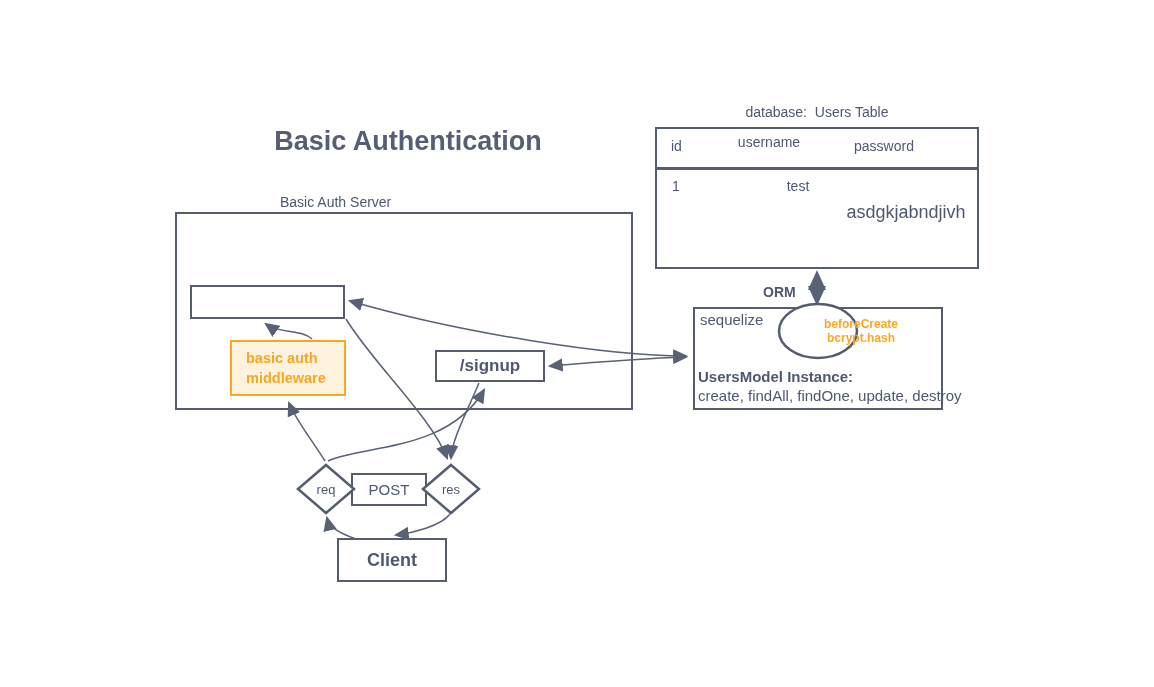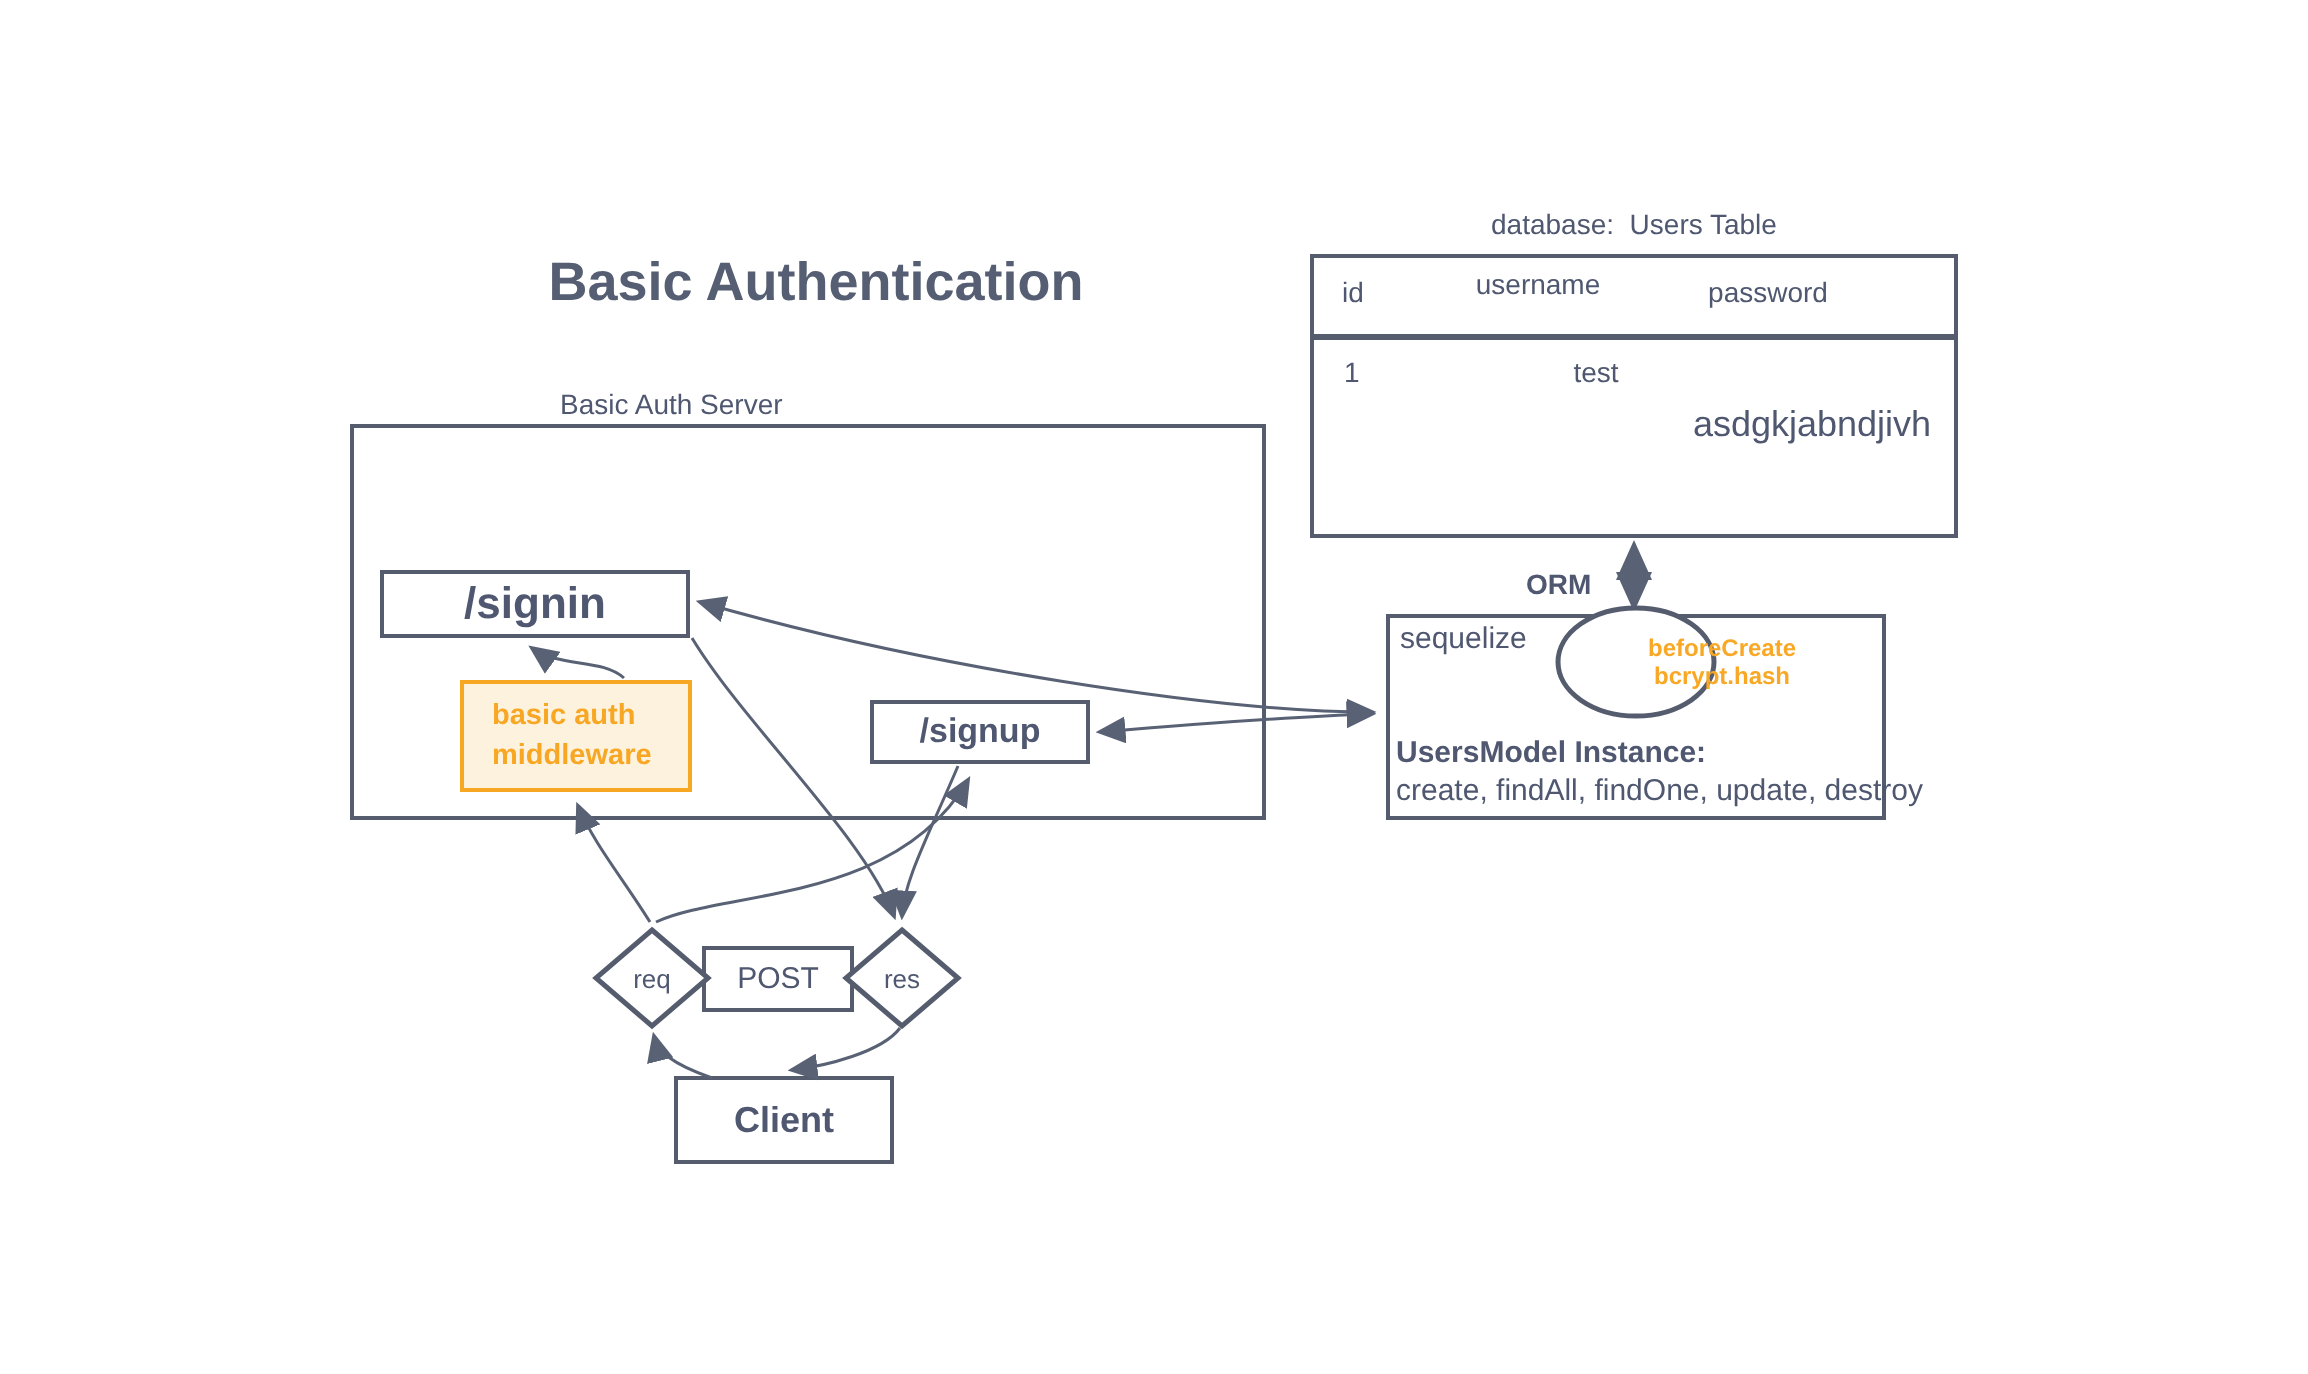--- a/index.html
+++ b/index.html
@@ -68,21 +68,20 @@
     <polygon points="451,465 479,489 451,513 423,489" fill="#ffffff" stroke="#545c6e" stroke-width="2.5"></polygon>
 
     <ellipse cx="818" cy="331" rx="39" ry="27" fill="#ffffff" stroke="#545c6e" stroke-width="2.5"></ellipse>
   </svg>
 
   <div class="lbl" style="left:238px;top:126px;width:340px;text-align:center;font-size:27px;font-weight:bold;color:#555e72;">Basic Authentication</div>
 
   <div class="lbl" style="left:280px;top:194px;width:236px;text-align:left;font-size:14px;">Basic Auth Server</div>
 
 
-  <div class="lbl center" style="left:190px;top:285px;width:155px;height:34px;font-size:22px;font-weight:600;">/signin</div>
 
   <div class="lbl" style="left:246px;top:348px;font-size:14.5px;font-weight:bold;line-height:20px;color:#f7a724;">
     <div>basic auth</div>
     <div>middleware</div>
   </div>
 
   <div class="lbl center" style="left:435px;top:350px;width:110px;height:32px;font-size:17px;font-weight:600;">/signup</div>
 
   <div class="lbl center" style="left:300px;top:476px;width:52px;height:26px;font-size:13px;">req</div>
 

